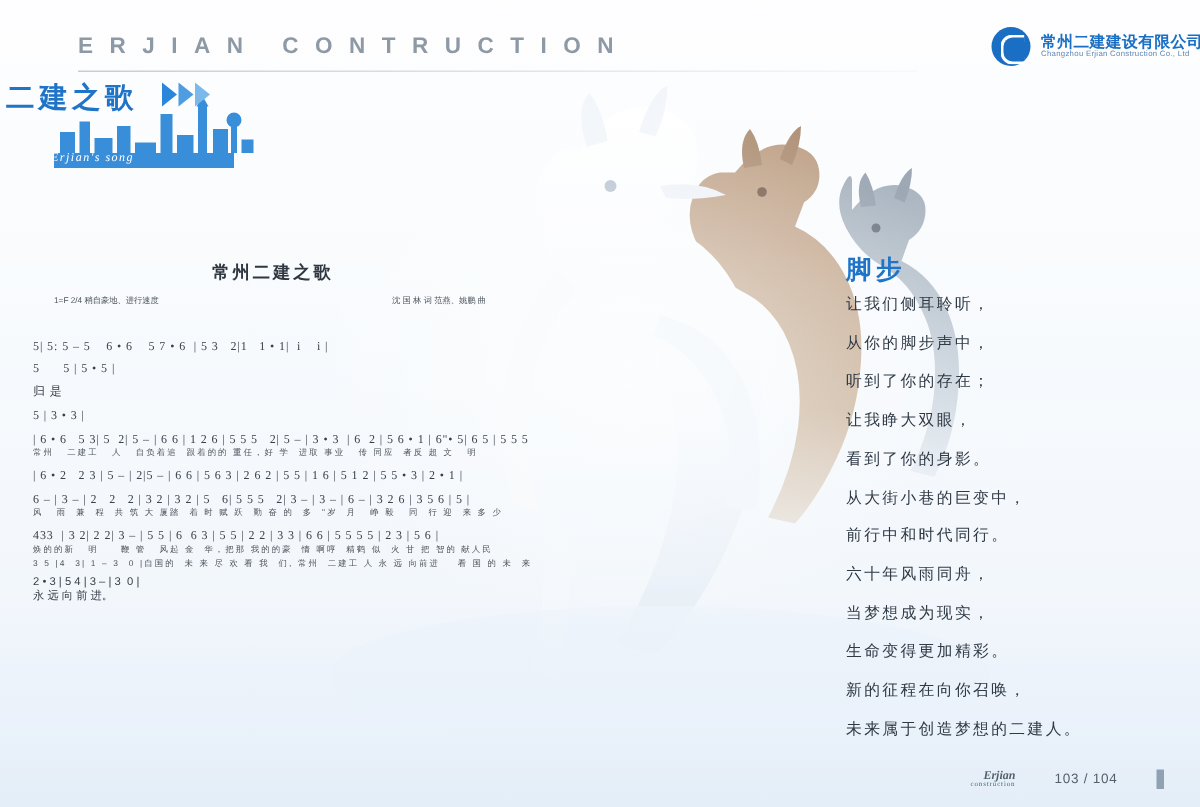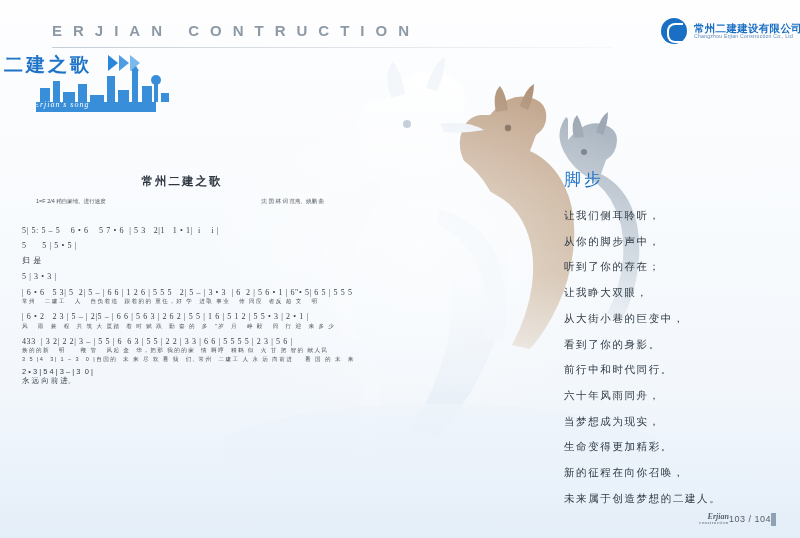--- a/index.html
+++ b/index.html
@@ -126,33 +126,33 @@
   .coda {
     font-family: Liberation Sans, sans-serif;
     font-size: 7.5px; color: #39414b; white-space: pre;
   }
 
   
   .poem {
     position: absolute; right: 26px; top: 168px; width: 210px;
   }
   .poem-title {
-    font-size: 17px; color: #1f74c8; font-weight: 400; letter-spacing: 3px;
-    margin-bottom: 12px;
+    font-size: 17px; color: #1f74c8; font-weight: 700; letter-spacing: 3px;
+    margin-bottom: 0;
   }
   .poem-line {
     font-size: 10.5px; color: #2f3a45; letter-spacing: 1.6px;
     line-height: 2.45;
     white-space: nowrap;
   }
 
   
   .footer {
     position: absolute; right: 24px; bottom: 12px;
-    display: flex; align-items: center; gap: 0;
+    display: flex; align-items: center; gap: 26px;
   }
   .footer-brand {
     font-family: "Liberation Serif", serif;
     line-height: 1.05; text-align: right; color: #53616f;
   }
   .footer-brand .fb1 { font-size: 8px; font-style: italic; font-weight: 700; }
   .footer-brand .fb2 { font-size: 4.6px; letter-spacing: .6px; }
   .page-num {
     font-size: 9px; color: #55616d; letter-spacing: .5px;
   }
@@ -270,41 +270,42 @@
 5 | 3 • 3 |</div>
     </div>
     <div class="staff-row">
       <div class="staff">| 6 • 6   5 3| 5  2| 5 – | 6 6 | 1 2 6 | 5 5 5   2| 5 – | 3 • 3  | 6  2 | 5 6 • 1 | 6"• 5| 6 5 | 5 5 5</div>
       <div class="lyric-line">常州   二建工   人   自负着追  跟着的的 重任，好 学  进取 事业   传 同应  者反 超 文   明</div>
     </div>
     <div class="staff-row">
       <div class="staff">| 6 • 2   2 3 | 5 – | 2|5 – | 6 6 | 5 6 3 | 2 6 2 | 5 5 | 1 6 | 5 1 2 | 5 5 • 3 | 2 • 1 |</div>
     </div>
     <div class="staff-row">
+      <div class="staff">6 – | 3 – | 2   2   2 | 3 2 | 3 2 | 5   6| 5 5 5   2| 3 – | 3 – | 6 – | 3 2 6 | 3 5 6 | 5 |</div>
       <div class="lyric-line">风   雨  兼  程  共 筑 大 厦踏  着 时 赋 跃  勤 奋 的  多  "岁  月   峥 毅   同  行 迎  来 多 少</div>
     </div>
     <div class="staff-row">
       <div class="staff">433  | 3 2| 2 2| 3 – | 5 5 | 6  6 3 | 5 5 | 2 2 | 3 3 | 6 6 | 5 5 5 5 | 2 3 | 5 6 |</div>
       <div class="lyric-line">焕的的新   明     鞭 管   风起 金  华，把那 我的的豪  情 啊哼  精鹤 似  火 甘 把 智的 献人民</div>
     </div>
     <div class="staff-row">
       <div class="lyric-line">3 5 |4  3| 1 – 3  0 |自国的  未 来 尽 欢 看 我  们, 常州  二建工 人 永 远 向前进    看 国 的 未  来</div>
     </div>
     <div class="coda">2 • 3 | 5 4 | 3 – | 3  0 |
 永 远 向 前 进。</div>
   </div>
 
   <div class="poem">
     <div class="poem-title">脚步</div>
     <div class="poem-line">让我们侧耳聆听，</div>
     <div class="poem-line">从你的脚步声中，</div>
     <div class="poem-line">听到了你的存在；</div>
     <div class="poem-line">让我睁大双眼，</div>
+    <div class="poem-line">看到了你的身影。</div>
     <div class="poem-line">从大街小巷的巨变中，</div>
-    <div class="poem-line">看到了你的身影。</div>
     <div class="poem-line">前行中和时代同行。</div>
     <div class="poem-line">六十年风雨同舟，</div>
     <div class="poem-line">当梦想成为现实，</div>
     <div class="poem-line">生命变得更加精彩。</div>
     <div class="poem-line">新的征程在向你召唤，</div>
     <div class="poem-line">未来属于创造梦想的二建人。</div>
   </div>
 
   <div class="footer">
     <div class="footer-brand">

